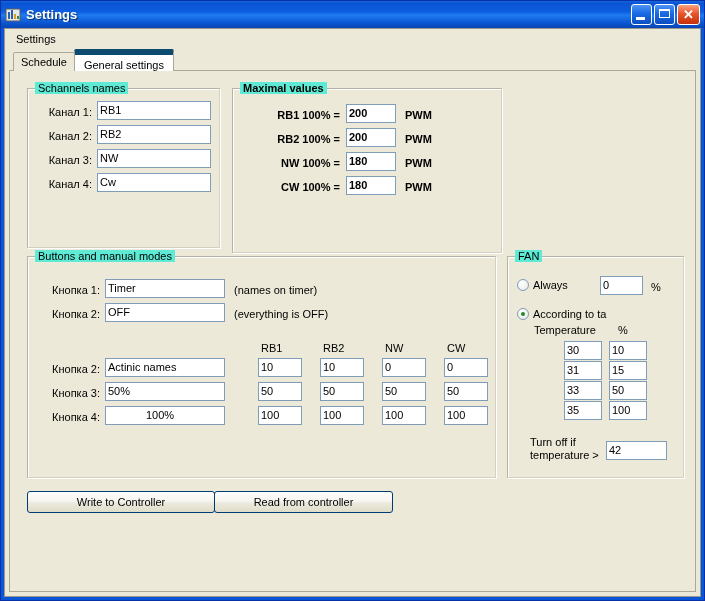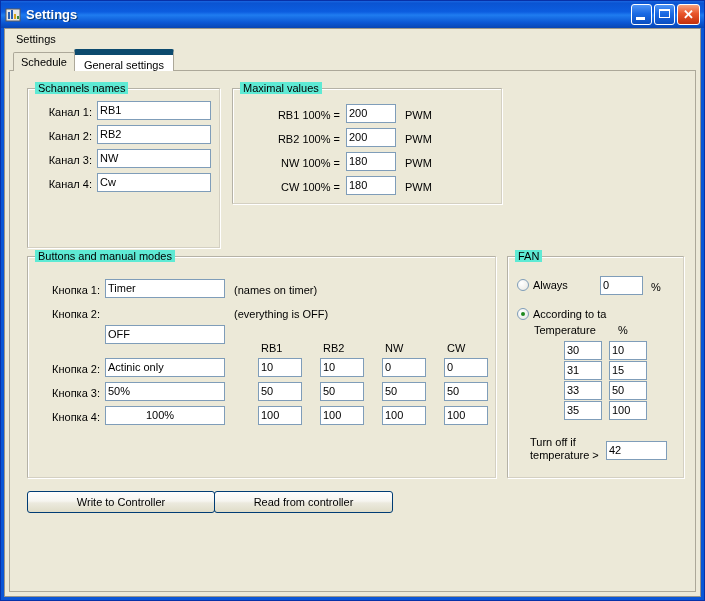--- a/index.html
+++ b/index.html
@@ -314,21 +314,21 @@
         <div class="lbl r" style="left:8px; top:41px; width:56px;">Канал 2:</div>
         <div class="tf" style="left:69px; top:36px; width:114px;">RB2</div>
 
         <div class="lbl r" style="left:8px; top:65px; width:56px;">Канал 3:</div>
         <div class="tf" style="left:69px; top:60px; width:114px;">NW</div>
 
         <div class="lbl r" style="left:8px; top:89px; width:56px;">Канал 4:</div>
         <div class="tf" style="left:69px; top:84px; width:114px;">Cw</div>
       </div>
 
-      <div class="group" style="left:222px; top:17px; width:270px; height:116px;">
+      <div class="group" style="left:222px; top:17px; width:270px; height:165px;font-weight:bold;">
         <div class="g-title">Maximal values</div>
 
         <div class="lbl r" style="left:10px; top:20px; width:97px;">RB1  100% =</div>
         <div class="tf" style="left:113px; top:15px; width:50px;">200</div>
         <div class="lbl" style="left:172px; top:20px;">PWM</div>
 
         <div class="lbl r" style="left:10px; top:44px; width:97px;">RB2  100% =</div>
         <div class="tf" style="left:113px; top:39px; width:50px;">200</div>
         <div class="lbl" style="left:172px; top:44px;">PWM</div>
 
@@ -342,30 +342,30 @@
       </div>
 
       <div class="group" style="left:17px; top:185px; width:469px; height:222px;">
         <div class="g-title">Buttons and manual modes</div>
 
         <div class="lbl r" style="left:10px; top:27px; width:62px;">Кнопка 1:</div>
         <div class="tf" style="left:77px; top:22px; width:120px;">Timer</div>
         <div class="lbl" style="left:206px; top:27px;">(names on timer)</div>
 
         <div class="lbl r" style="left:10px; top:51px; width:62px;">Кнопка 2:</div>
-        <div class="tf" style="left:77px; top:46px; width:120px;margin-top:22px;">OFF</div>
+        <div class="tf" style="left:77px; top:46px; width:120px;">OFF</div>
         <div class="lbl" style="left:206px; top:51px;">(everything is OFF)</div>
 
         <div class="lbl" style="left:233px; top:85px;">RB1</div>
         <div class="lbl" style="left:295px; top:85px;">RB2</div>
         <div class="lbl" style="left:357px; top:85px;">NW</div>
         <div class="lbl" style="left:419px; top:85px;">CW</div>
 
         <div class="lbl r" style="left:10px; top:106px; width:62px;">Кнопка 2:</div>
-        <div class="tf" style="left:77px; top:101px; width:120px;">Actinic only</div>
+        <div class="tf" style="left:77px; top:101px; width:120px;">Actinic names</div>
         <div class="tf" style="left:230px; top:101px; width:44px;">10</div>
         <div class="tf" style="left:292px; top:101px; width:44px;">10</div>
         <div class="tf" style="left:354px; top:101px; width:44px;">0</div>
         <div class="tf" style="left:416px; top:101px; width:44px;">0</div>
 
         <div class="lbl r" style="left:10px; top:130px; width:62px;">Кнопка 3:</div>
         <div class="tf" style="left:77px; top:125px; width:120px;">50%</div>
         <div class="tf" style="left:230px; top:125px; width:44px;">50</div>
         <div class="tf" style="left:292px; top:125px; width:44px;">50</div>
         <div class="tf" style="left:354px; top:125px; width:44px;">50</div>

